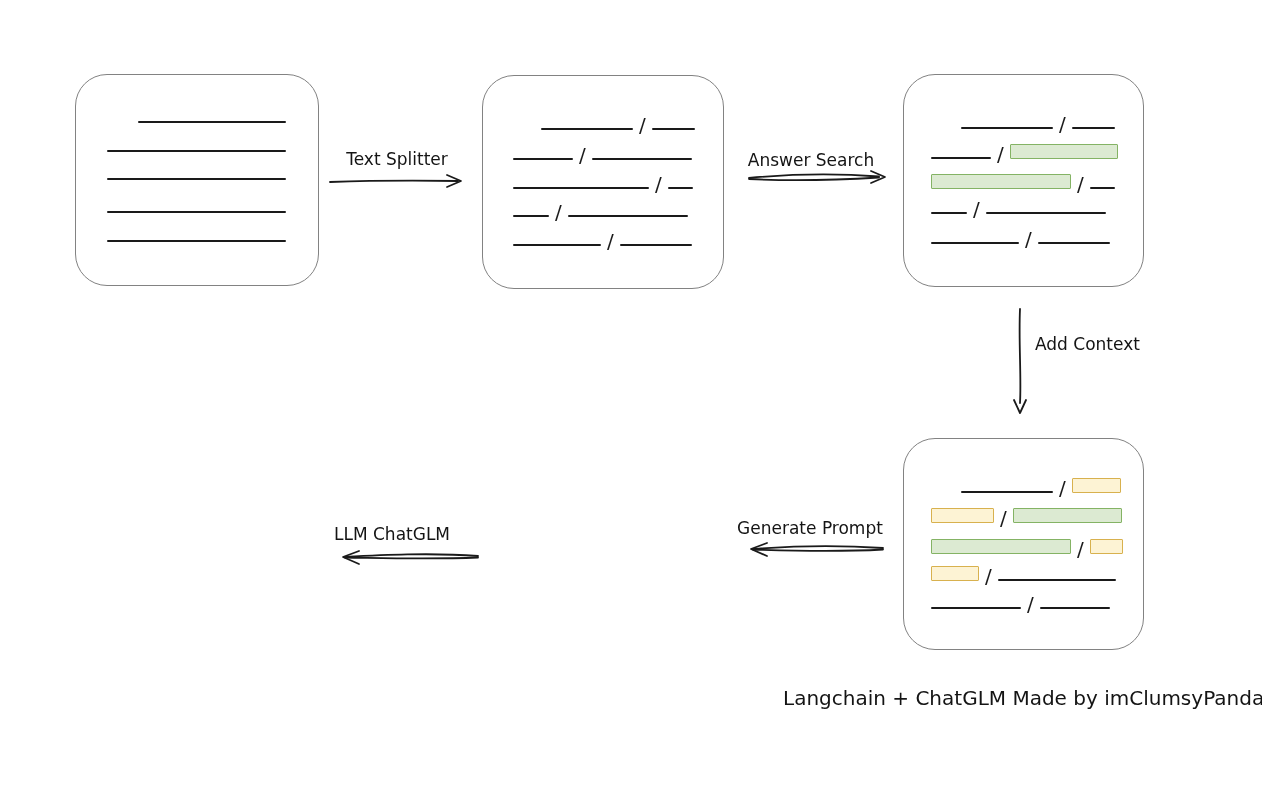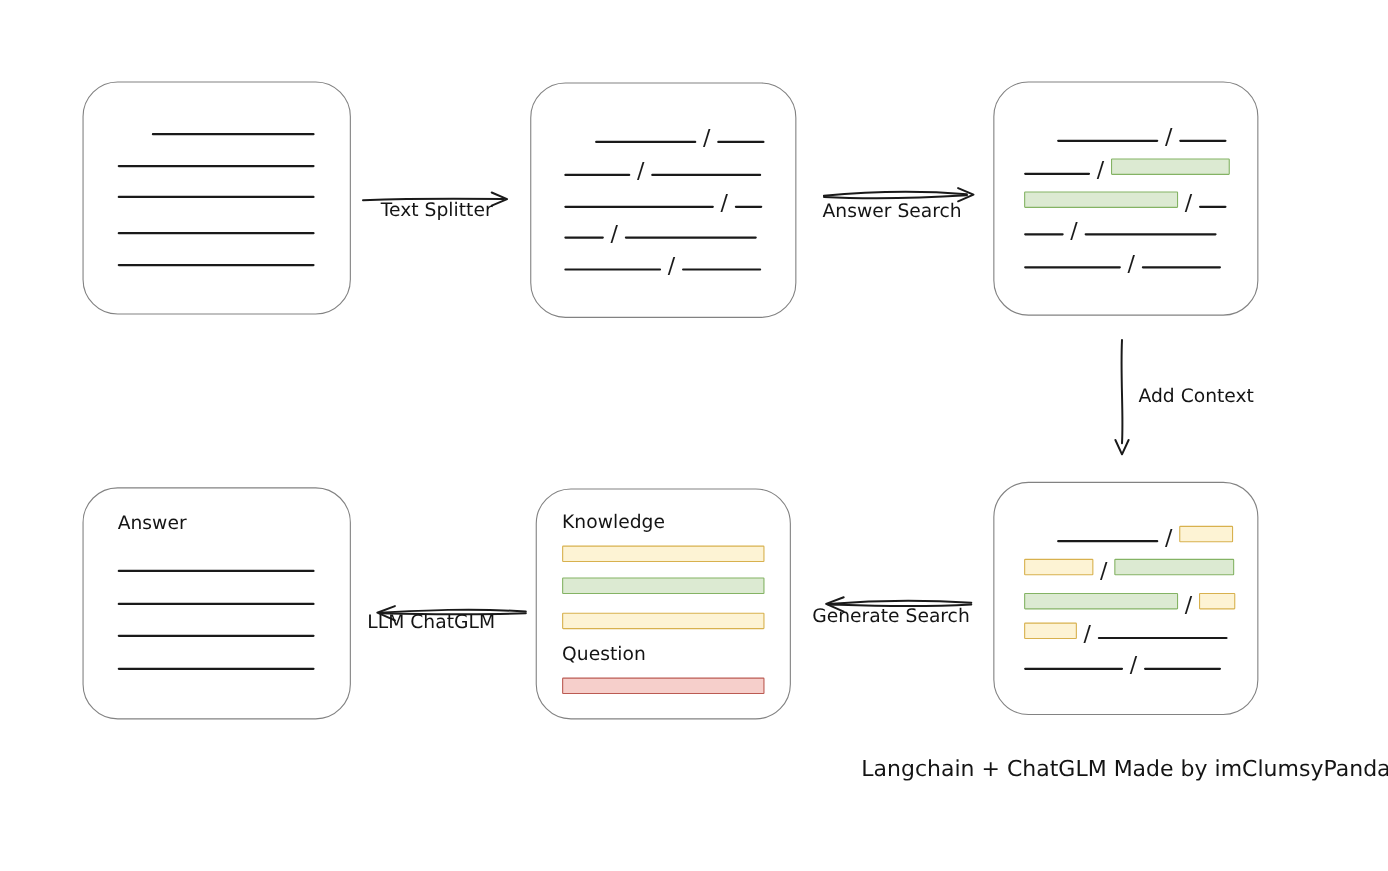--- a/index.html
+++ b/index.html
@@ -19,21 +19,21 @@
   .chunk.green,.bar.green{background:var(--green-fill);border-color:var(--green-stroke);}
   .chunk.yellow,.bar.yellow{background:var(--yellow-fill);border-color:var(--yellow-stroke);}
   .chunk.red,.bar.red{background:var(--red-fill);border-color:var(--red-stroke);}
   .slash{
     font-size:20px;line-height:18px;margin-bottom:-4px;flex:none;
     color:var(--line-color);font-weight:500;
   }
   .bar{position:absolute;height:13px;width:182px;border:1.6px solid;border-radius:1px;}
   .node-label{position:absolute;font-size:17px;white-space:nowrap;color:#141414;}
   .arrow-label{position:absolute;font-size:17px;white-space:nowrap;color:#141414;}
-  .centered{transform:translateX(-50%);margin-top:32px;}
+  .centered{transform:translateX(-50%);}
   .caption{position:absolute;font-size:20px;white-space:nowrap;color:#141414;}
   svg.arrow{position:absolute;overflow:visible;}
   svg.arrow path,svg.arrow polyline{
     fill:none;stroke:var(--line-color);stroke-width:1.8;
     stroke-linecap:round;stroke-linejoin:round;
   }
 </style>
 </head>
 <body>
 
@@ -124,62 +124,47 @@
         <span class="slash">/</span>
         <div class="tline" style="width: 118px;"></div>
       </div>
       <div class="chunk-row" style="left: 27px; top: 152px;">
         <div class="tline" style="width: 90px;"></div>
         <span class="slash">/</span>
         <div class="tline" style="width: 70px;"></div>
       </div>
     </div>
 
-  <div class="node" style="left:487px;top:444px;width:230px;height:208px">
-      <div class="node-label" style="left: 23px; top: 20px;">Knowledge</div>
-      <div class="bar yellow" style="left: 23px; top: 51px;"></div>
-      <div class="bar green" style="left: 23px; top: 80px;"></div>
-      <div class="bar yellow" style="left: 23px; top: 112px;"></div>
-      <div class="node-label" style="left: 23px; top: 140px;">Question</div>
-      <div class="bar red" style="left: 23px; top: 171px;"></div>
-    </div>
 
-  <div class="node" style="left:75px;top:443px;width:242px;height:209px">
-    <div class="node-label" style="left:31px;top:22px">Answer</div>
-  <div class="tline abs" style="left: 31px; top: 74px; width: 179px;"></div>
-      <div class="tline abs" style="left: 31px; top: 104px; width: 179px;"></div>
-      <div class="tline abs" style="left: 31px; top: 133px; width: 179px;"></div>
-      <div class="tline abs" style="left: 31px; top: 163px; width: 179px;"></div>
-    </div>
 
   <svg class="arrow" style="left:328px;top:170px" width="140" height="22">
     <path d="M2,12 C45,10.5 95,10.5 130,11"></path>
     <polyline points="119,5 133,11 119,17"></polyline>
   </svg>
   <div class="arrow-label centered" style="left:397px;top:149px">Text Splitter</div>
 
   <svg class="arrow" style="left:746px;top:167px" width="146" height="22">
     <path d="M3,11 C50,6.5 100,7 133,9.5"></path>
     <path d="M3,12 C50,14.5 100,12.5 133,10.5"></path>
     <polyline points="125,4 139,10 125,16"></polyline>
   </svg>
   <div class="arrow-label centered" style="left:811px;top:150px">Answer Search</div>
 
   <svg class="arrow" style="left:1007px;top:307px" width="26" height="110">
     <path d="M13,2 C11.5,35 14.5,70 13,96"></path>
     <polyline points="7,93 13,106 19,93"></polyline>
   </svg>
-  <div class="arrow-label" style="left:1035px;top:350px">Add Context</div>
+  <div class="arrow-label" style="left:1035px;top:334px">Add Context</div>
 
   <svg class="arrow" style="left:730px;top:539px" width="156" height="22">
     <path d="M153,9 C100,5.5 55,7.5 23,10"></path>
     <path d="M153,10.5 C100,13.5 55,11.5 23,10.5"></path>
     <polyline points="37,4 21,10 37,17"></polyline>
   </svg>
-  <div class="arrow-label centered" style="left:810px;top:518px">Generate Search</div>
+  <div class="arrow-label centered" style="left:810px;top:518px">Generate Prompt</div>
 
   <svg class="arrow" style="left:320px;top:547px" width="162" height="22">
     <path d="M158,9 C110,5.5 62,8 25,10"></path>
     <path d="M158,10.5 C108,12.5 62,11 25,10.5"></path>
     <polyline points="39,4 23,10 39,17"></polyline>
   </svg>
   <div class="arrow-label centered" style="left:392px;top:524px">LLM ChatGLM</div>
 
   <div class="caption" style="left:783px;top:686px">Langchain + ChatGLM Made by imClumsyPanda</div>
 </div>

